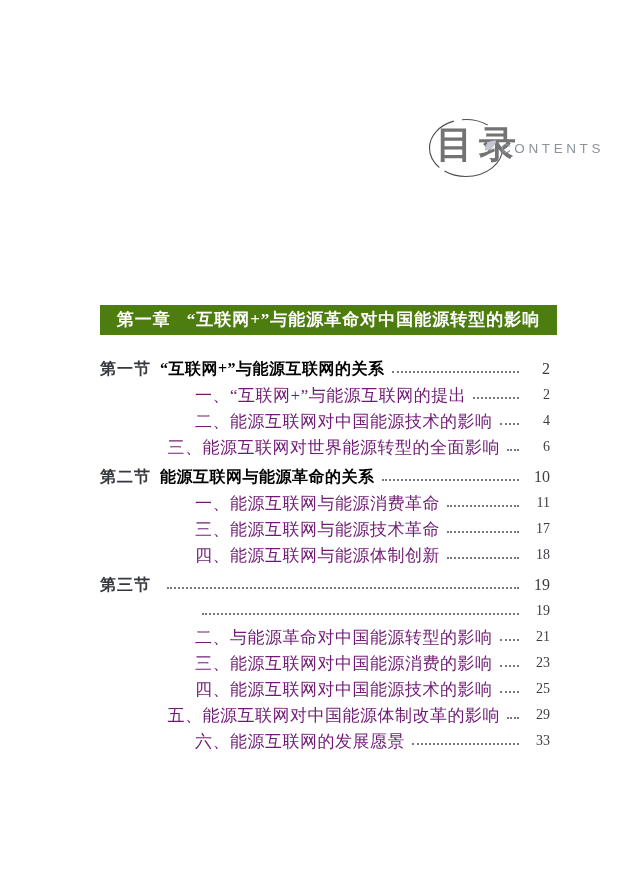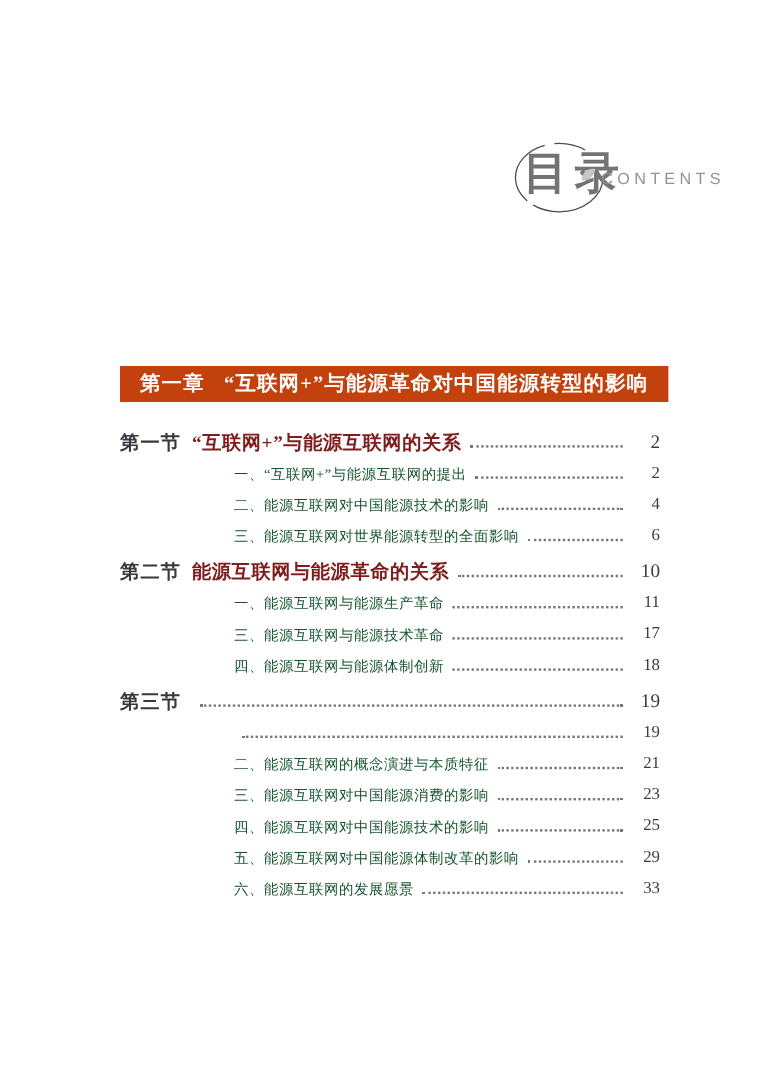--- a/index.html
+++ b/index.html
@@ -25,21 +25,21 @@
     font-family:"Liberation Sans","DejaVu Sans",sans-serif;
     font-size:13.5px;letter-spacing:3.6px;color:#8e939b;
     white-space:nowrap;
   }
 
   
   .content{position:absolute;left:100px;top:305px;width:457px;}
 
   .banner{
     height:30px;line-height:30px;
-    background:#c2410c;
+    background:#4d7c0f;
     color:#ffffff;
     text-align:center;
     font-size:17px;font-weight:bold;letter-spacing:1px;
     margin-bottom:21px;
     white-space:nowrap;
   }
   .banner .chapter-label{margin-right:16px;}
 
   .toc{width:100%;}
   .row{
@@ -48,23 +48,23 @@
     padding-right:7px;
     white-space:nowrap;
     justify-content:flex-end;
   }
   .section-row{margin-top:4px;}
   .section-row:first-child{margin-top:0;}
   .sec-label{
     width:60px;flex:0 0 60px;
     font-weight:bold;font-size:16px;color:#35383d;letter-spacing:1px;
   }
-  .sec-title{font-weight:bold;font-size:16px;color:#7f1d1d;letter-spacing:0.5px;}
+  .sec-title{font-weight:bold;font-size:16px;color:#000000;letter-spacing:0.5px;}
   .item-row{padding-left:95px;}
-  .item-title{font-size:12px;color:#14532d;letter-spacing:0.5px;}
+  .item-title{font-size:17px;color:#701a75;letter-spacing:0.5px;}
   .leader{
     flex:1;height:4px;align-self:center;
     border-bottom:2px dotted #75787d;
     margin:0 5px 0 7px;
     transform:translateY(1px);
     min-width:12px;
   }
   .page-num{text-align:right;min-width:26px;color:#3a3d42;}
   .sec-page{font-size:16px;}
   .item-page{font-size:14px;}
@@ -118,21 +118,21 @@
   </div>
 
   <div class="row section-row">
     <span class="sec-label">第二节</span>
     <span class="sec-title">能源互联网与能源革命的关系</span>
     <span class="leader"></span>
     <span class="page-num sec-page">10</span>
   </div>
 
   <div class="row item-row">
-    <span class="item-title">一、能源互联网与能源生产革命</span>
+    <span class="item-title">一、能源互联网与能源消费革命</span>
     <span class="leader"></span>
     <span class="page-num item-page">11</span>
   </div>
 
 
   <div class="row item-row">
     <span class="item-title">三、能源互联网与能源技术革命</span>
     <span class="leader"></span>
     <span class="page-num item-page">17</span>
   </div>
@@ -148,21 +148,21 @@
     <span class="leader"></span>
     <span class="page-num sec-page">19</span>
   </div>
 
   <div class="row item-row">
     <span class="leader"></span>
     <span class="page-num item-page">19</span>
   </div>
 
   <div class="row item-row">
-    <span class="item-title">二、能源互联网的概念演进与本质特征</span>
+    <span class="item-title">二、与能源革命对中国能源转型的影响</span>
     <span class="leader"></span>
     <span class="page-num item-page">21</span>
   </div>
 
   <div class="row item-row">
     <span class="item-title">三、能源互联网对中国能源消费的影响</span>
     <span class="leader"></span>
     <span class="page-num item-page">23</span>
   </div>
 

